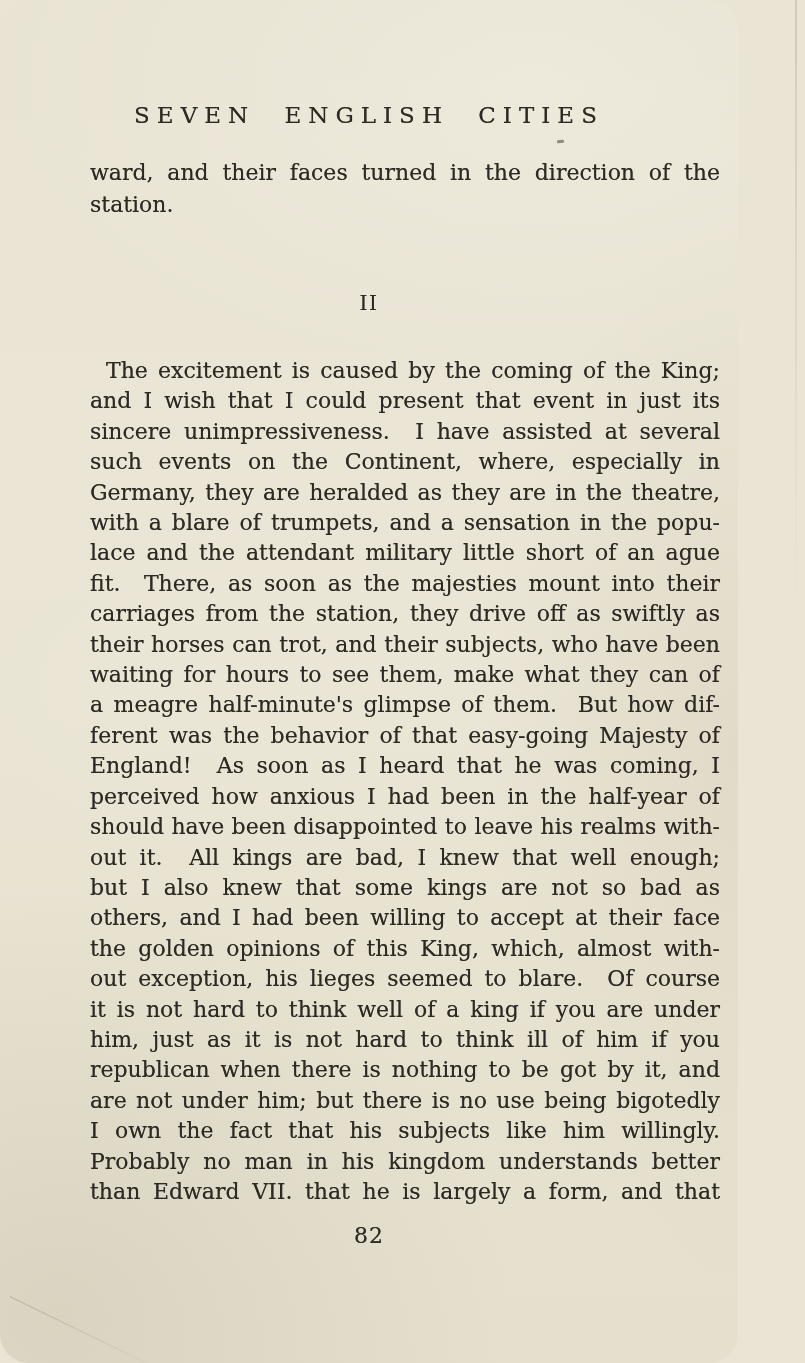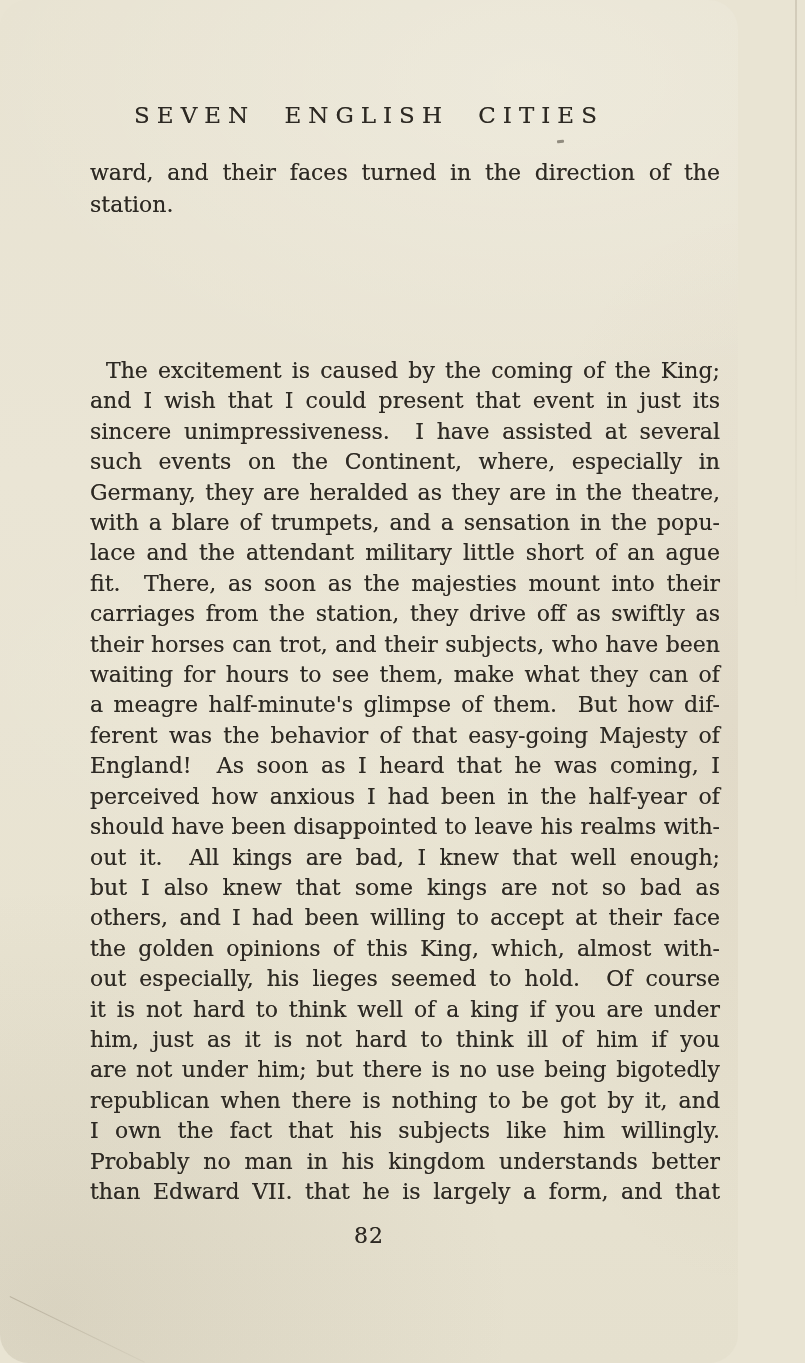--- a/index.html
+++ b/index.html
@@ -70,20 +70,21 @@
 
   <div class="running-header inked">SEVEN ENGLISH CITIES</div>
 
   <span class="speck"></span>
 
   <div class="frag">
     <div class="line">ward, and their faces turned in the direction of the</div>
     <div class="line short">station.</div>
   </div>
 
+  <div class="section-heading inked">II</div>
 
   <div class="para">
     <div class="line indent">The excitement is caused by the coming of the King;</div>
     <div class="line">and I wish that I could present that event in just its</div>
     <div class="line">sincere unimpressiveness.  I have assisted at several</div>
     <div class="line">such events on the Continent, where, especially in</div>
     <div class="line">Germany, they are heralded as they are in the theatre,</div>
     <div class="line">with a blare of trumpets, and a sensation in the popu-</div>
     <div class="line">lace and the attendant military little short of an ague</div>
     <div class="line">fit.  There, as soon as the majesties mount into their</div>
@@ -92,25 +93,25 @@
     <div class="line">waiting for hours to see them, make what they can of</div>
     <div class="line">a meagre half-minute's glimpse of them.  But how dif-</div>
     <div class="line">ferent was the behavior of that easy-going Majesty of</div>
     <div class="line">England!  As soon as I heard that he was coming, I</div>
     <div class="line">perceived how anxious I had been in the half-year of</div>
     <div class="line">should have been disappointed to leave his realms with-</div>
     <div class="line">out it.  All kings are bad, I knew that well enough;</div>
     <div class="line">but I also knew that some kings are not so bad as</div>
     <div class="line">others, and I had been willing to accept at their face</div>
     <div class="line">the golden opinions of this King, which, almost with-</div>
-    <div class="line">out especially, his lieges seemed to hold.  Of course</div>
+    <div class="line">out exception, his lieges seemed to blare.  Of course</div>
     <div class="line">it is not hard to think well of a king if you are under</div>
     <div class="line">him, just as it is not hard to think ill of him if you</div>
+    <div class="line">republican when there is nothing to be got by it, and</div>
     <div class="line">are not under him; but there is no use being bigotedly</div>
-    <div class="line">republican when there is nothing to be got by it, and</div>
     <div class="line">I own the fact that his subjects like him willingly.</div>
     <div class="line">Probably no man in his kingdom understands better</div>
     <div class="line">than Edward VII. that he is largely a form, and that</div>
   </div>
 
   <div class="page-number inked">82</div>
 
   <span class="scratch"></span>
   <span class="crease"></span>
 

